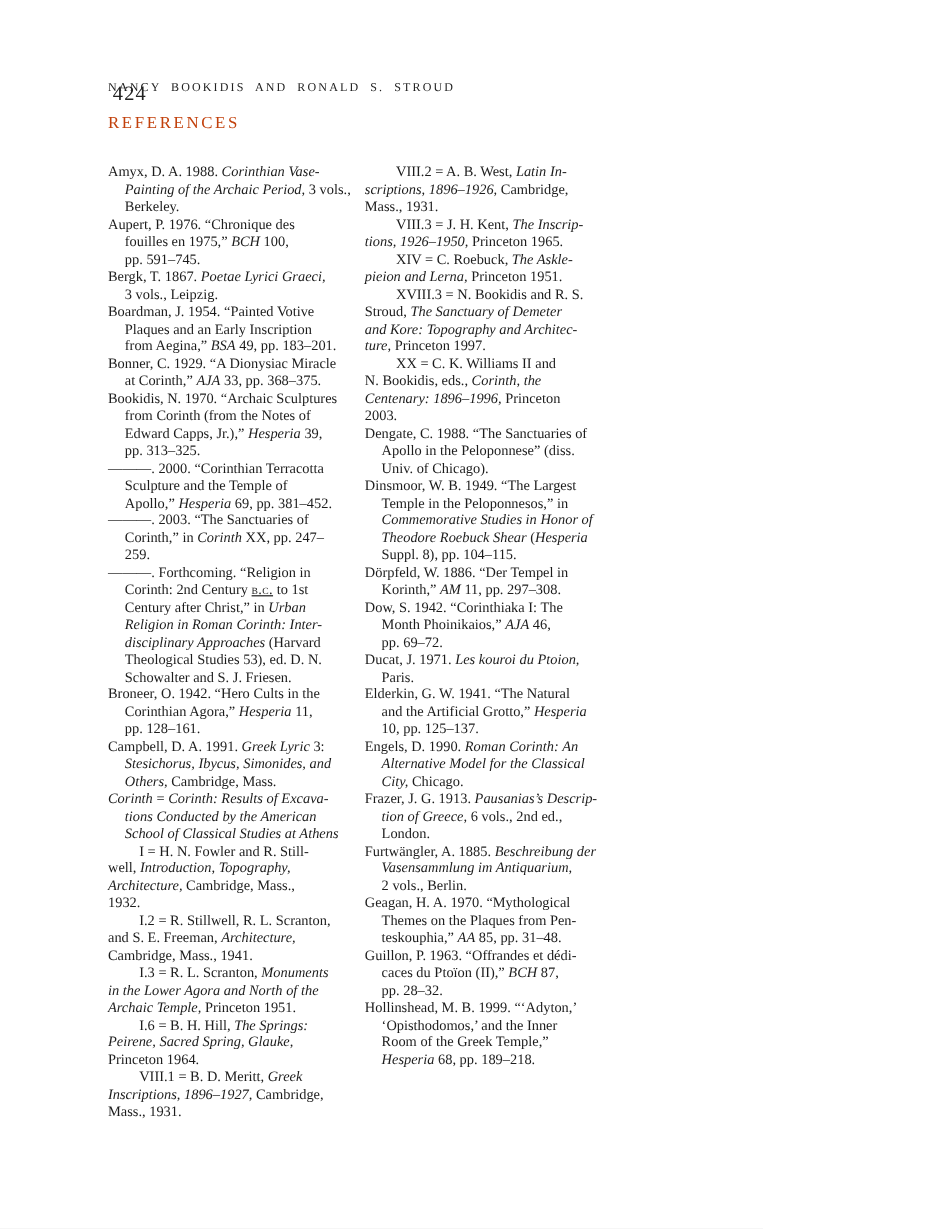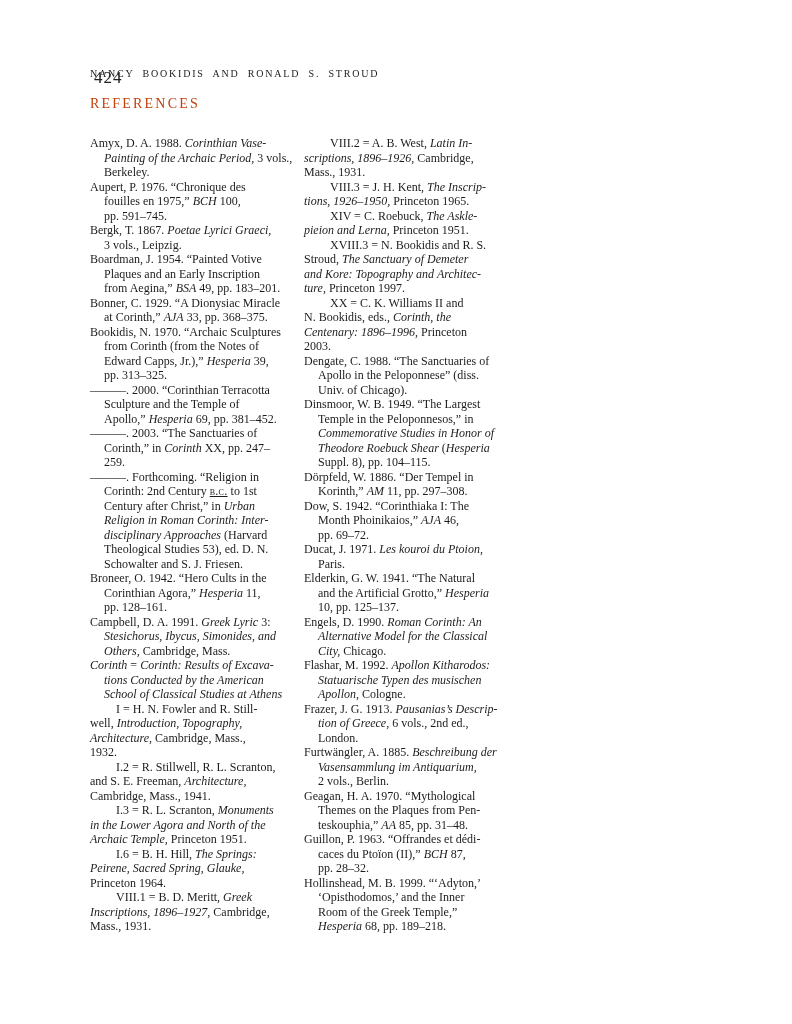--- a/index.html
+++ b/index.html
@@ -231,25 +231,20 @@
           <div class="line first"><span>Elderkin, G. W. 1941. “The Natural</span></div>
           <div class="line"><span>and the Artificial Grotto,” </span><span class="it">Hesperia</span></div>
           <div class="line"><span>10, pp. 125–137.</span></div>
         </div>
         <div class="entry main">
           <div class="line first"><span>Engels, D. 1990. </span><span class="it">Roman Corinth: An</span></div>
           <div class="line"><span class="it">Alternative Model for the Classical</span></div>
           <div class="line"><span class="it">City,</span><span> Chicago.</span></div>
         </div>
         <div class="entry main">
-          <div class="line first"><span>Flashar, M. 1992. </span><span class="it">Apollon Kitharodos:</span></div>
-          <div class="line"><span class="it">Statuarische Typen des musischen</span></div>
-          <div class="line"><span class="it">Apollon,</span><span> Cologne.</span></div>
-        </div>
-        <div class="entry main">
           <div class="line first"><span>Frazer, J. G. 1913. </span><span class="it">Pausanias’s Descrip-</span></div>
           <div class="line"><span class="it">tion of Greece,</span><span> 6 vols., 2nd ed.,</span></div>
           <div class="line"><span>London.</span></div>
         </div>
         <div class="entry main">
           <div class="line first"><span>Furtwängler, A. 1885. </span><span class="it">Beschreibung der</span></div>
           <div class="line"><span class="it">Vasensammlung im Antiquarium,</span></div>
           <div class="line"><span>2 vols., Berlin.</span></div>
         </div>
         <div class="entry main">

